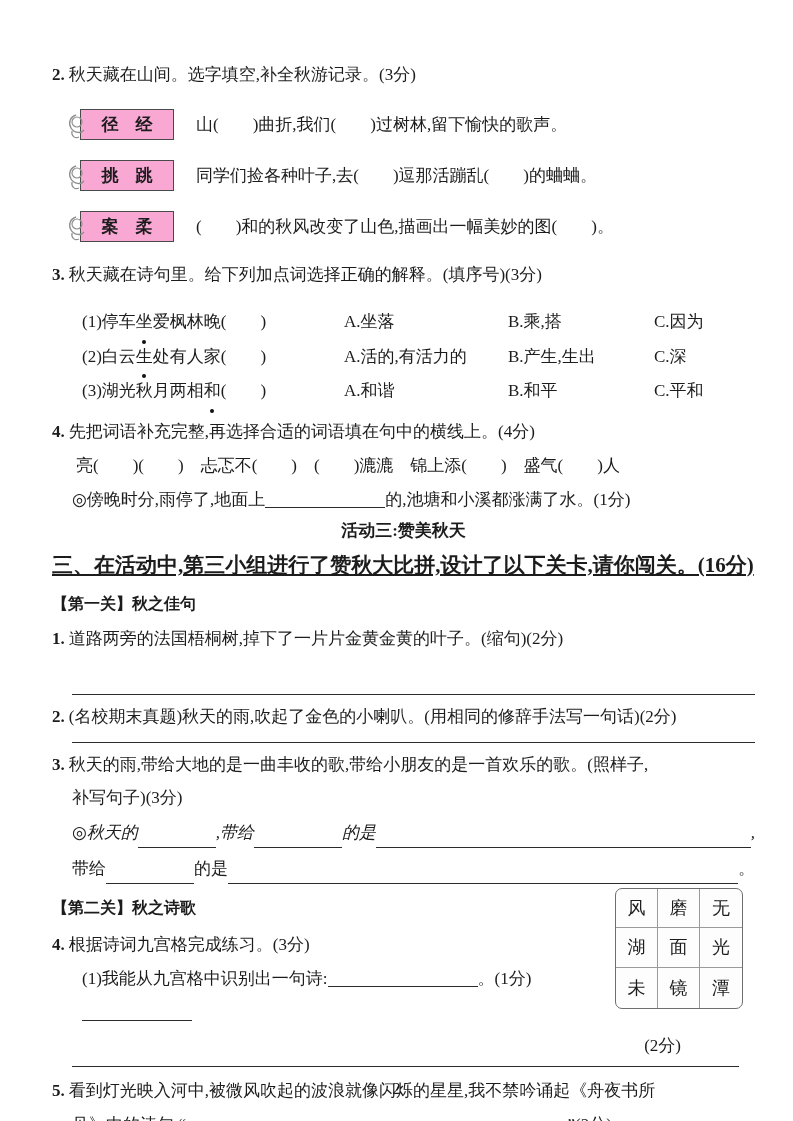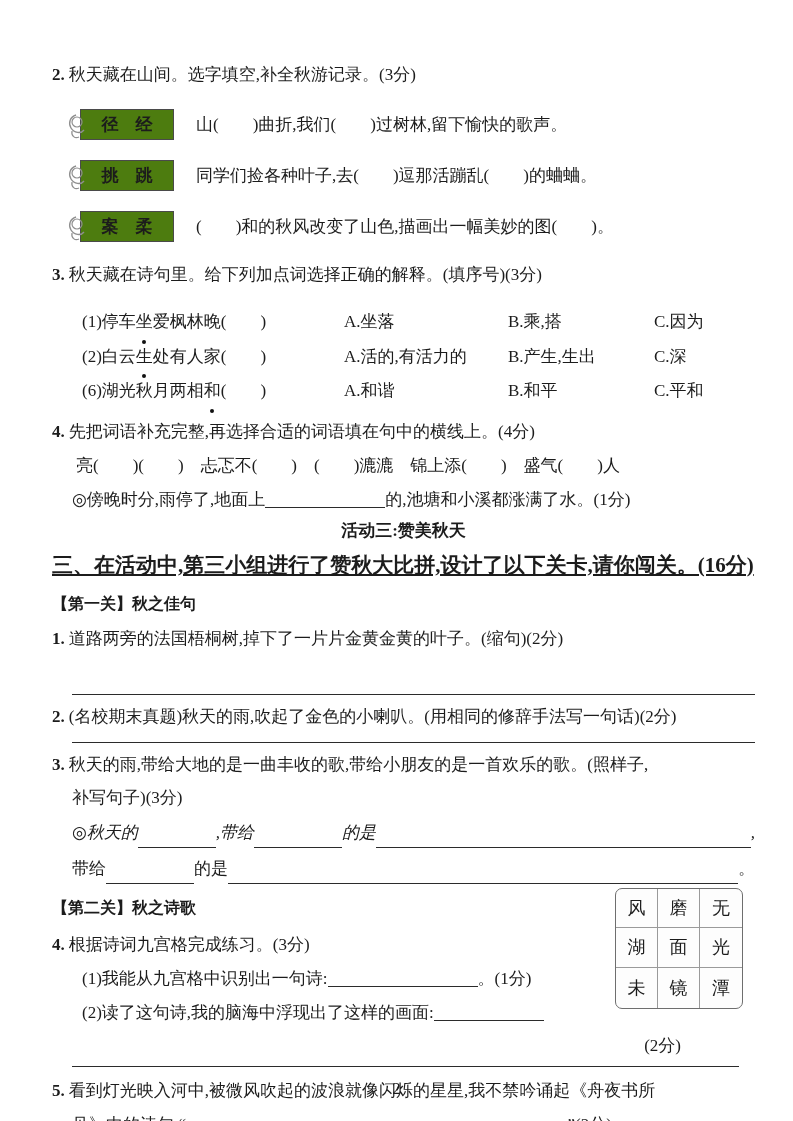--- a/index.html
+++ b/index.html
@@ -25,21 +25,21 @@
   
   .choice-row { display: flex; align-items: center; margin: 17px 0 0 28px; height: 34px; }
   .doodle { position: relative; width: 0; height: 0; flex: 0 0 auto; }
   .doodle svg { position: absolute; left: -14px; top: -15px; }
   .char-box {
     flex: 0 0 auto;
     width: 94px; height: 31px;
     border: 1.2px solid #4a4a4a;
     display: flex; align-items: center; justify-content: center;
     font-weight: bold; font-size: 17px;
-    background: #4d7c0f;
+    background: #f9a8d4;
   }
   .row-text { margin-left: 22px; }
 
   
   .opt-row { display: flex; margin-left: 30px; line-height: 34.5px; }
   .opt-stem { flex: 0 0 262px; position: relative; }
   .opt-a { flex: 0 0 164px; }
   .opt-b { flex: 0 0 146px; }
   .opt-c { flex: 1 1 auto; }
   .em-dot { position: relative; display: inline-block; }
@@ -144,21 +144,21 @@
       <span class="opt-b">B.乘,搭</span>
       <span class="opt-c">C.因为</span>
     </div>
     <div class="opt-row">
       <span class="opt-stem"><span>(2)白云</span><span class="em-dot">生</span><span>处有人家(　　)</span></span>
       <span class="opt-a">A.活的,有活力的</span>
       <span class="opt-b">B.产生,生出</span>
       <span class="opt-c">C.深</span>
     </div>
     <div class="opt-row">
-      <span class="opt-stem"><span>(6)湖光秋月两相</span><span class="em-dot">和</span><span>(　　)</span></span>
+      <span class="opt-stem"><span>(3)湖光秋月两相</span><span class="em-dot">和</span><span>(　　)</span></span>
       <span class="opt-a">A.和谐</span>
       <span class="opt-b">B.和平</span>
       <span class="opt-c">C.平和</span>
     </div>
 
     <div class="qline" style="margin-top:8px;">
       <span class="qnum">4.</span>
       <span class="qtext">先把词语补充完整,再选择合适的词语填在句中的横线上。(4分)</span>
     </div>
     <div style="margin:3px 0 0 24px; line-height:32px;">亮(　　)(　　)　忐忑不(　　)　(　　)漉漉　锦上添(　　)　盛气(　　)人</div>
@@ -223,21 +223,21 @@
       <div class="gate-title">【第二关】秋之诗歌</div>
 
       <div class="qline" style="margin-top:8px;">
         <span class="qnum">4.</span>
         <span class="qtext">根据诗词九宫格完成练习。(3分)</span>
       </div>
       <div style="margin:4px 0 0 30px; line-height:30px;">
         <span>(1)我能从九宫格中识别出一句诗:</span><span class="blank w150"></span><span>。(1分)</span>
       </div>
       <div style="margin:4px 0 0 30px; line-height:30px;">
-        <span>(2)读了这句诗,我的脑海中浮现出了这样的画面:</span><span class="blank w110"></span>
+        <span class="blank w110"></span>
       </div>
     </div>
     <div class="score-right" style="margin-top:4px;">(2分)</div>
     <div class="answer-line" style="margin-top:6px; margin-right:16px;"></div>
 
     <div class="qline" style="margin-top:7px; line-height:34px;">
       <span class="qnum">5.</span>
       <span class="qtext">看到灯光映入河中,被微风吹起的波浪就像闪烁的星星,我不禁吟诵起《舟夜书所</span>
     </div>
     <div style="margin-left:20px; line-height:34px;">

